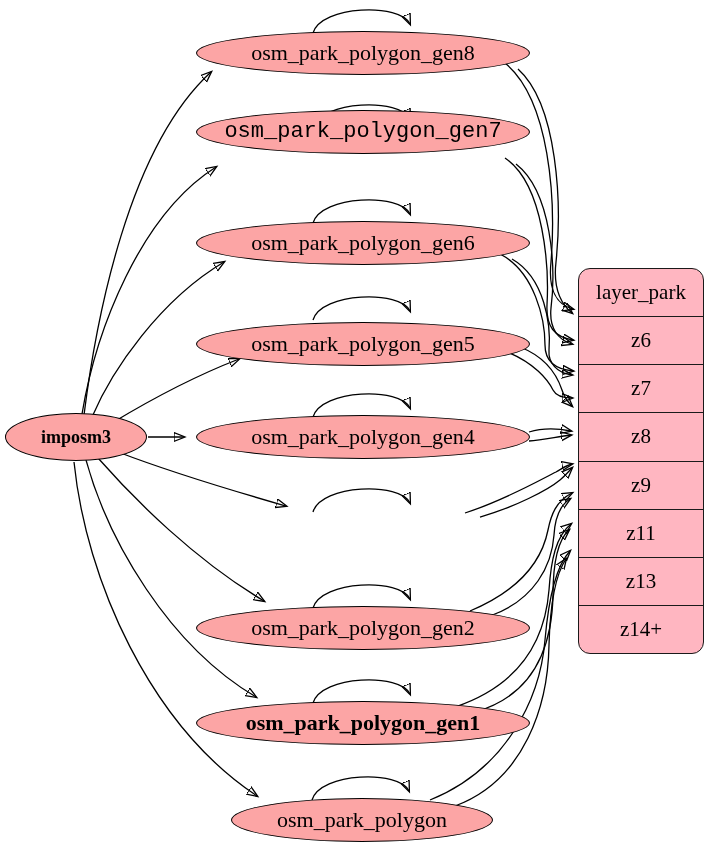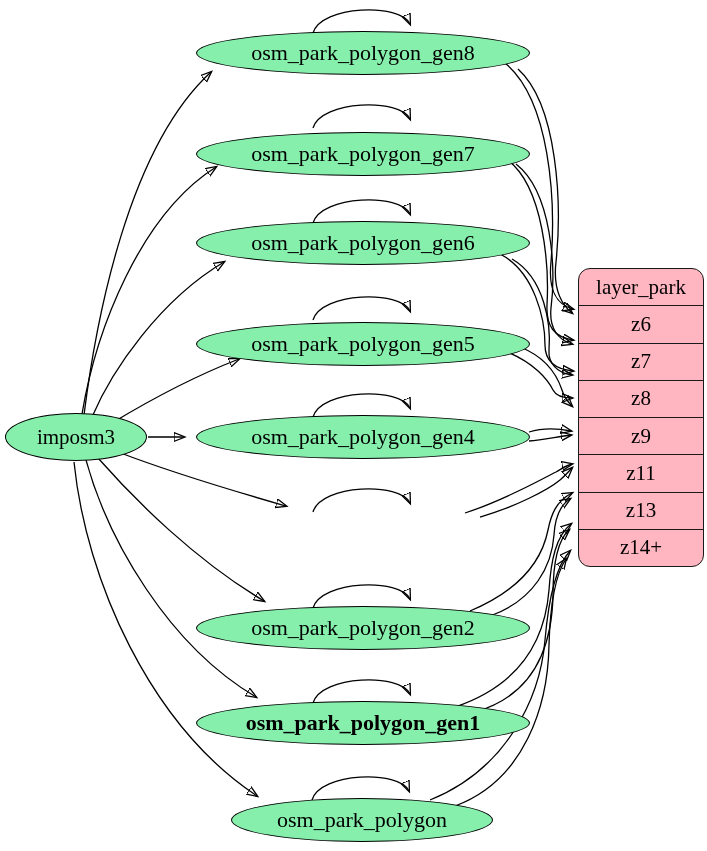--- a/index.html
+++ b/index.html
@@ -1,24 +1,24 @@
 <!DOCTYPE html>
 <html><head>
 <meta charset="utf-8">
 <style>
   html,body{margin:0;padding:0;background:#ffffff;}
   #canvas{position:relative;width:707px;height:851px;background:#ffffff;overflow:hidden;
           font-family:"Liberation Serif","DejaVu Serif",serif;color:#000;}
   #edges{position:absolute;left:0;top:0;width:707px;height:851px;z-index:1;}
   #edges path{fill:none;stroke:#000;stroke-width:1.3px;}
-  .enode{position:absolute;z-index:2;background:#86efac;border:1.4px solid #000;border-radius:50%;
+  .enode{position:absolute;z-index:2;background:#fca5a5;border:1.4px solid #000;border-radius:50%;
          display:flex;align-items:center;justify-content:center;font-size:22px;line-height:1;
          white-space:nowrap;box-sizing:border-box;}
-  .src{font-size:21px;}
-  #ltable{position:absolute;left:578px;top:268px;width:126px;height:299px;z-index:2;
+  .src{font-size:18px;font-weight:bold;}
+  #ltable{position:absolute;left:578px;top:268px;width:126px;height:386px;z-index:2;
           background:#ffb6c1;border:1.5px solid #1a1a1a;border-radius:12px;box-sizing:border-box;
           display:flex;flex-direction:column;overflow:hidden;}
   .trow{flex:1;display:flex;align-items:center;justify-content:center;font-size:21px;line-height:1;}
   .trow + .trow{border-top:1.4px solid #1a1a1a;}
 </style>
 </head>
 <body>
 
 <div id="canvas">
 
@@ -73,21 +73,21 @@
     <path marker-end="url(#arw)" d="M 455 707 C 520 685, 545 640, 549 590 C 551 560, 556 536, 571 524"></path>
     <path marker-end="url(#arw)" d="M 475 712 C 535 695, 552 645, 553 595 C 553 565, 558 540, 569 530"></path>
 
     <path marker-end="url(#arw)" d="M 430 800 C 505 770, 540 700, 545 640 C 548 605, 554 568, 570 551"></path>
     <path marker-end="url(#arw)" d="M 455 806 C 525 780, 548 705, 549 645 C 550 610, 555 575, 566 559"></path>
   </svg>
 
   <div class="enode src" style="left:5px;top:413px;width:142px;height:48px;">imposm3</div>
 
   <div class="enode" style="left:196px;top:31px;width:334px;height:44px;">osm_park_polygon_gen8</div>
-  <div class="enode" style="left:196px;top:132px;width:334px;height:44px;">osm_park_polygon_gen7</div>
+  <div class="enode" style="left:196px;top:110px;width:334px;height:44px;font-family:Liberation Mono, monospace;">osm_park_polygon_gen7</div>
   <div class="enode" style="left:196px;top:221px;width:334px;height:44px;">osm_park_polygon_gen6</div>
   <div class="enode" style="left:196px;top:322px;width:334px;height:44px;">osm_park_polygon_gen5</div>
   <div class="enode" style="left:196px;top:415px;width:334px;height:44px;">osm_park_polygon_gen4</div>
   <div class="enode" style="left:196px;top:606px;width:334px;height:44px;text-align:center;">osm_park_polygon_gen2</div>
   <div class="enode" style="left:196px;top:701px;width:334px;height:44px;font-weight:bold;">osm_park_polygon_gen1</div>
   <div class="enode" style="left:231px;top:798px;width:262px;height:44px;">osm_park_polygon</div>
 
   <div id="ltable">
     <div class="trow">layer_park</div>
     <div class="trow">z6</div>

